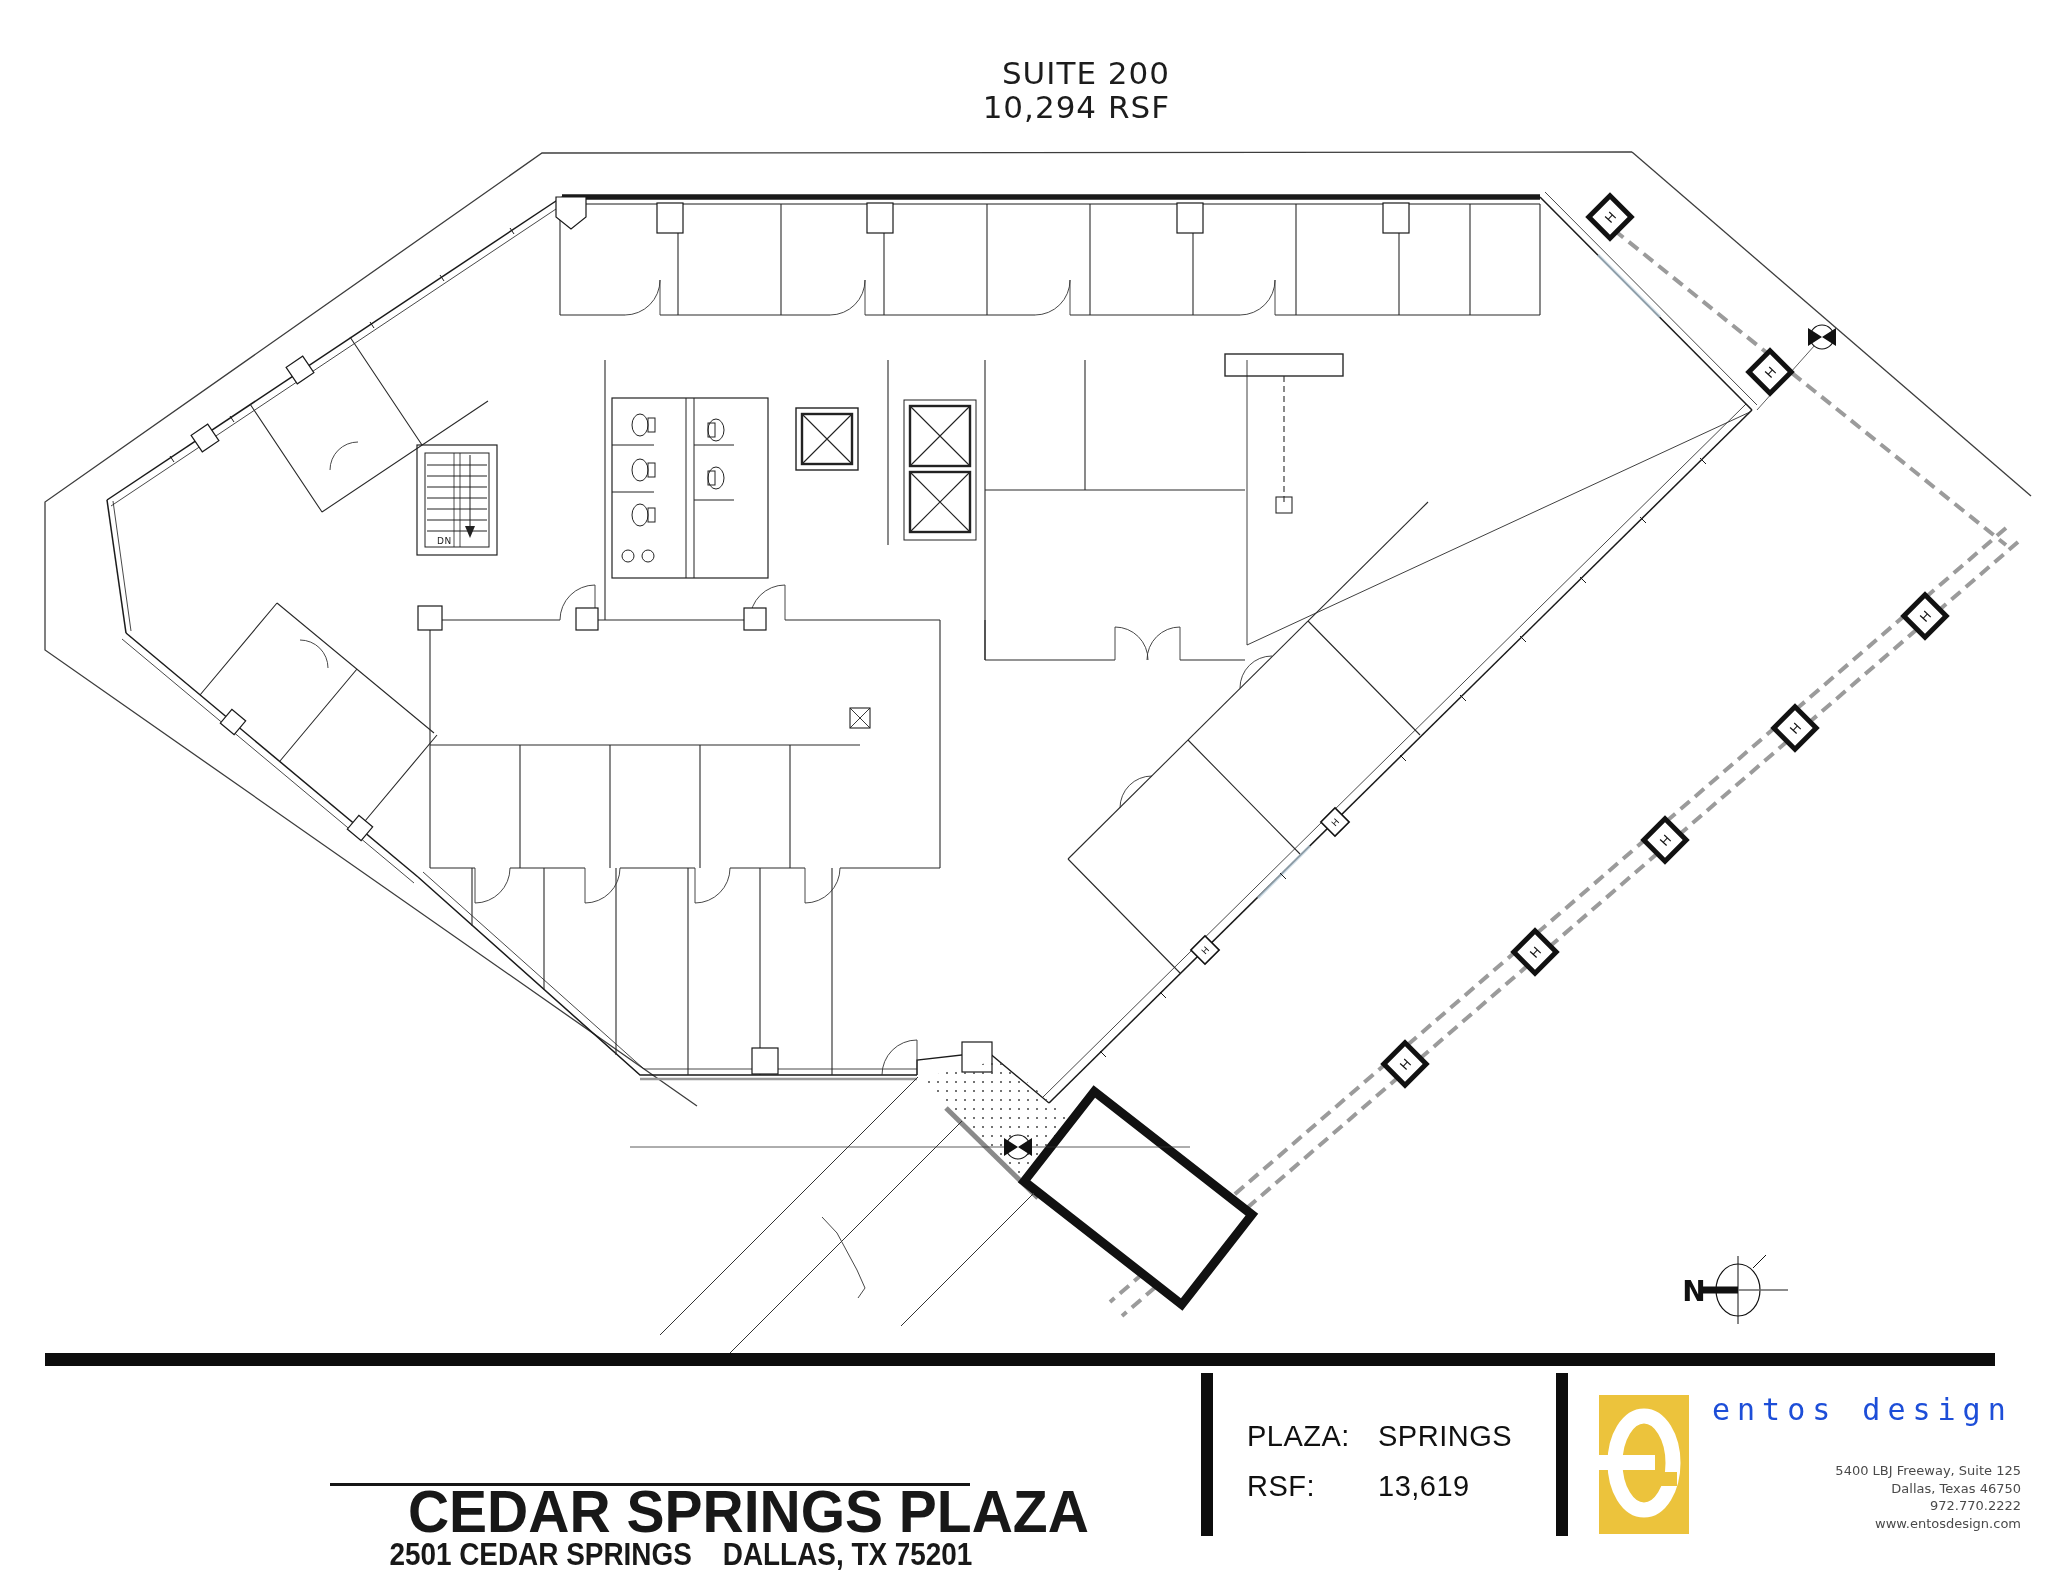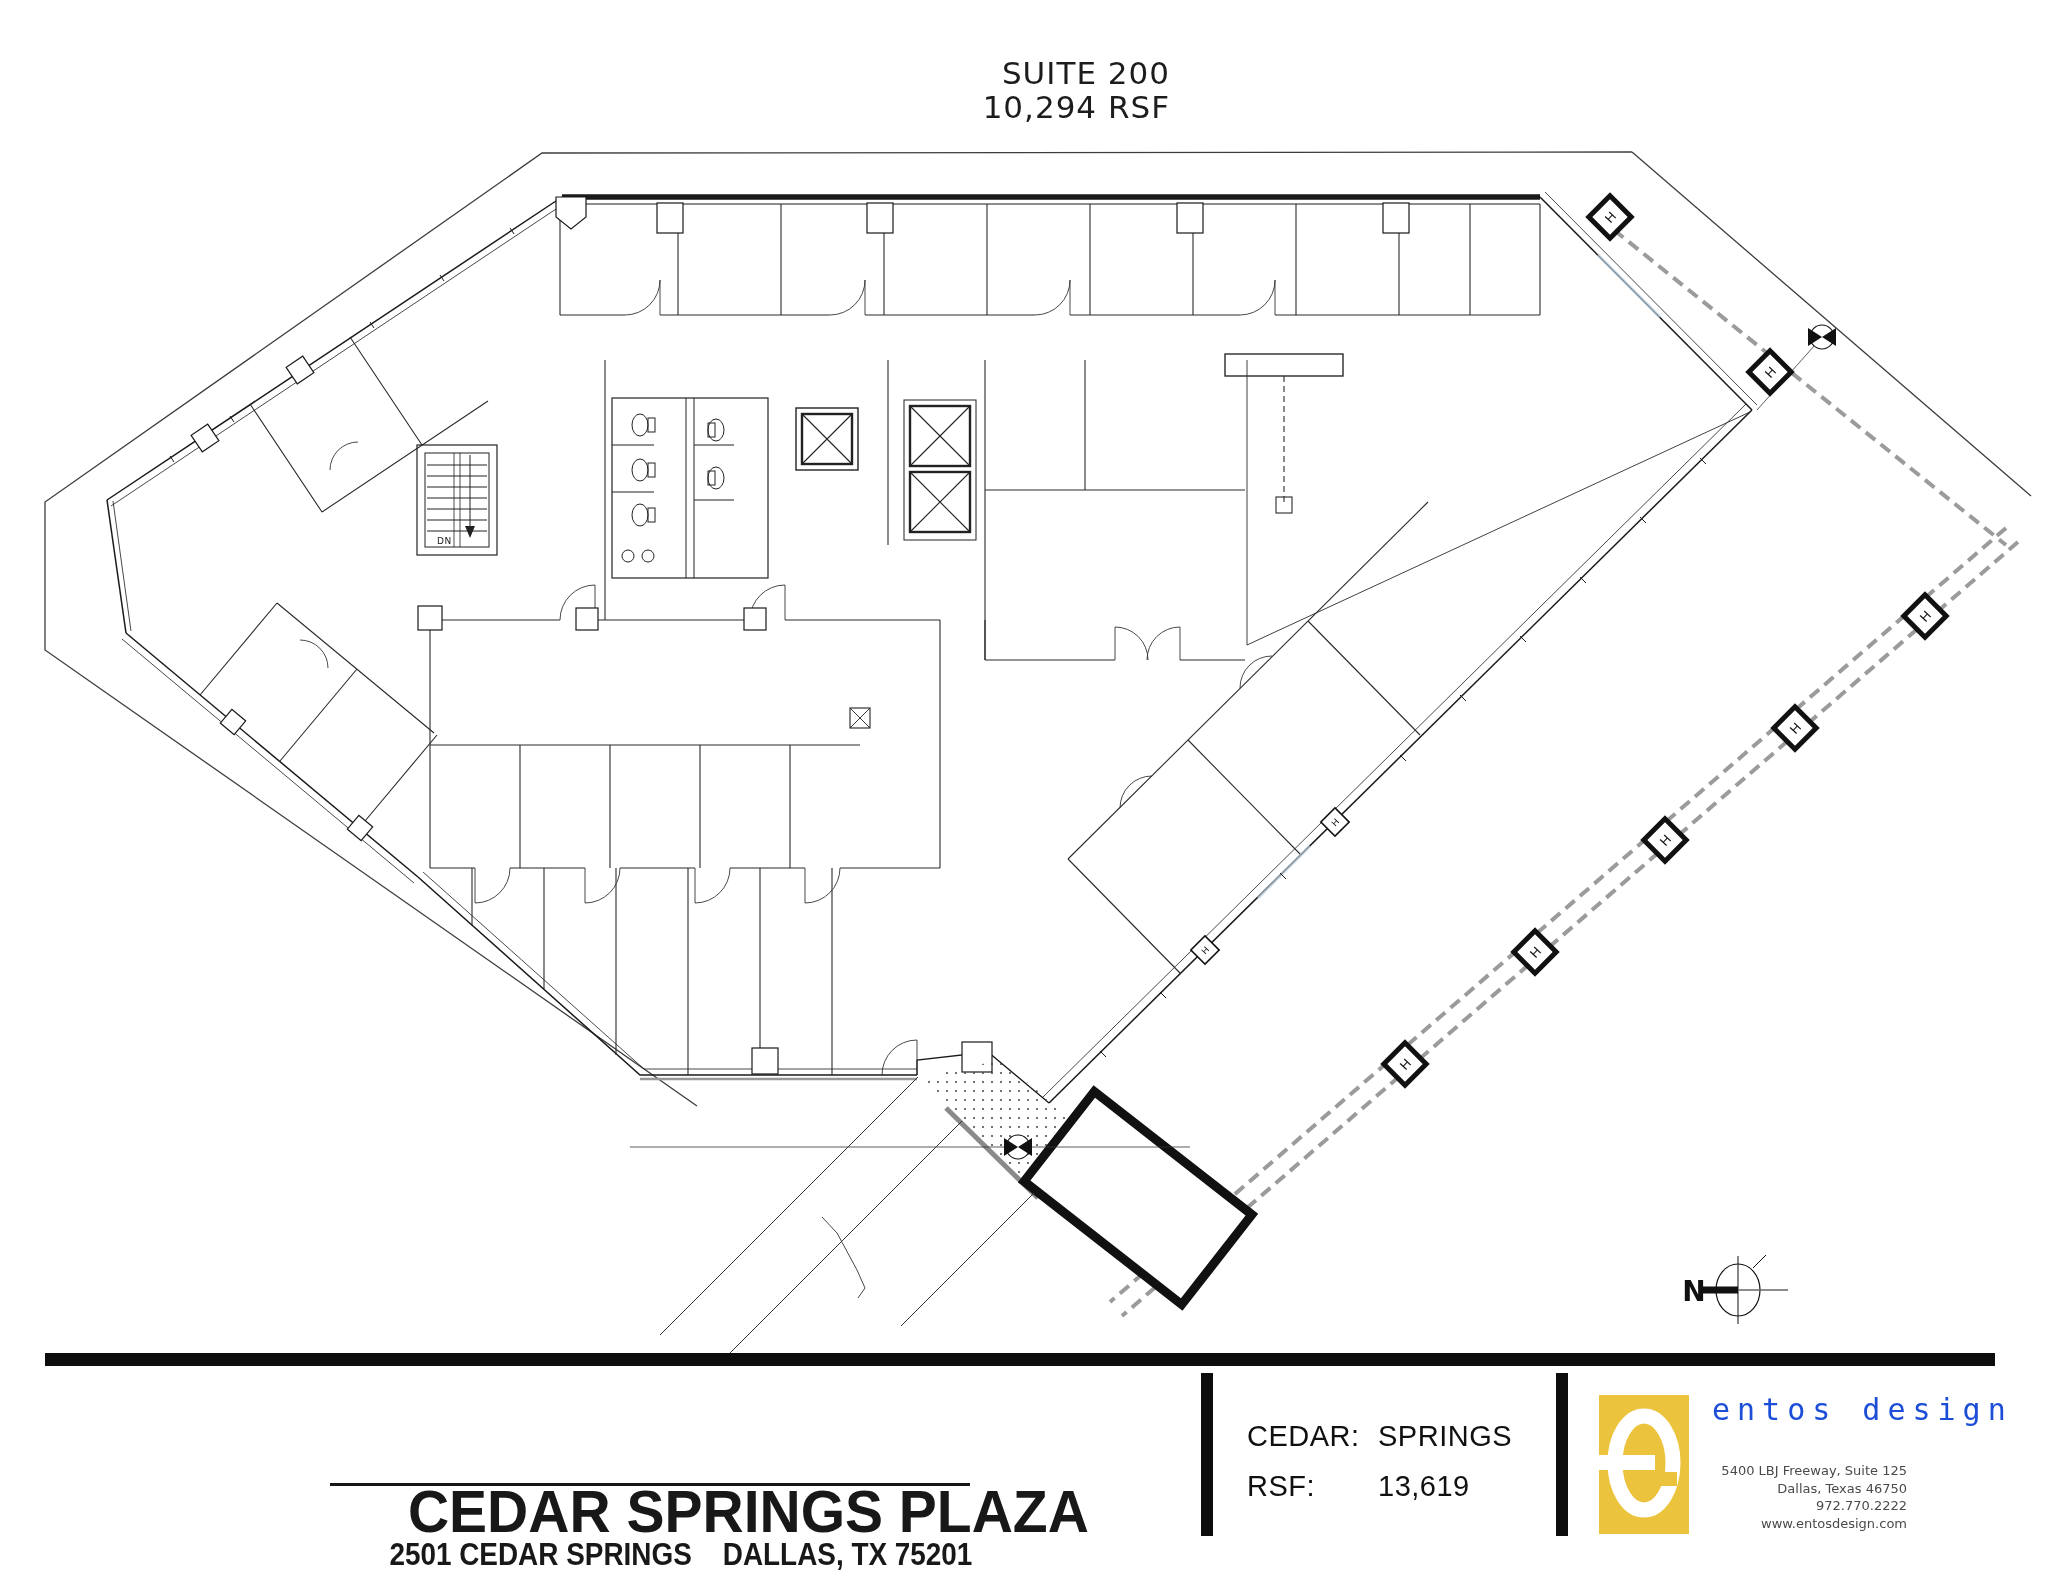--- a/index.html
+++ b/index.html
@@ -28,21 +28,21 @@
 
   .floor-table{position:absolute;left:1247px;top:1420px;width:300px;
                font-family:"Liberation Sans",sans-serif;font-size:29px;color:#101010;letter-spacing:.5px;}
   .floor-table .row{display:flex;margin-bottom:17px;}
   .floor-table .lbl{width:131px;}
 
   
   .logo-name{position:absolute;left:1712px;top:1392px;width:300px;
              font-family:"DejaVu Sans Mono",monospace;font-size:30px;letter-spacing:7px;
              color:#8c8c8c;white-space:pre;}
-  .logo-address{position:absolute;left:1607px;top:1462px;width:300px;text-align:right;
+  .logo-address{position:absolute;left:1721px;top:1462px;width:300px;text-align:right;
                 font-size:13px;line-height:17.5px;color:#4a4a4a;}
 </style>
 </head>
 <body>
 
 <div class="sheet">
 
   <svg width="2048" height="1583" viewBox="0 0 2048 1583">
     <defs>
       <pattern id="dots" width="9" height="9" patternUnits="userSpaceOnUse">
@@ -295,21 +295,21 @@
   <div class="plaza-title">
     <span>CEDAR SPRINGS PLAZA</span>
   </div>
   <div class="plaza-underline"></div>
   <div class="plaza-address">
     <span>2501 CEDAR SPRINGS    DALLAS, TX 75201</span>
   </div>
 
   <div class="floor-table">
     <div class="row">
-      <div class="lbl">CEDAR:</div>
+      <div class="lbl">PLAZA:</div>
       <div>SPRINGS</div>
     </div>
     <div class="row">
       <div class="lbl">RSF:</div>
       <div>13,619</div>
     </div>
   </div>
 
   <svg width="130" height="160" viewBox="0 0 130 160" style="left:1589px;top:1392px;">
     <rect x="10" y="3" width="90" height="139" fill="#ecc33c"></rect>

